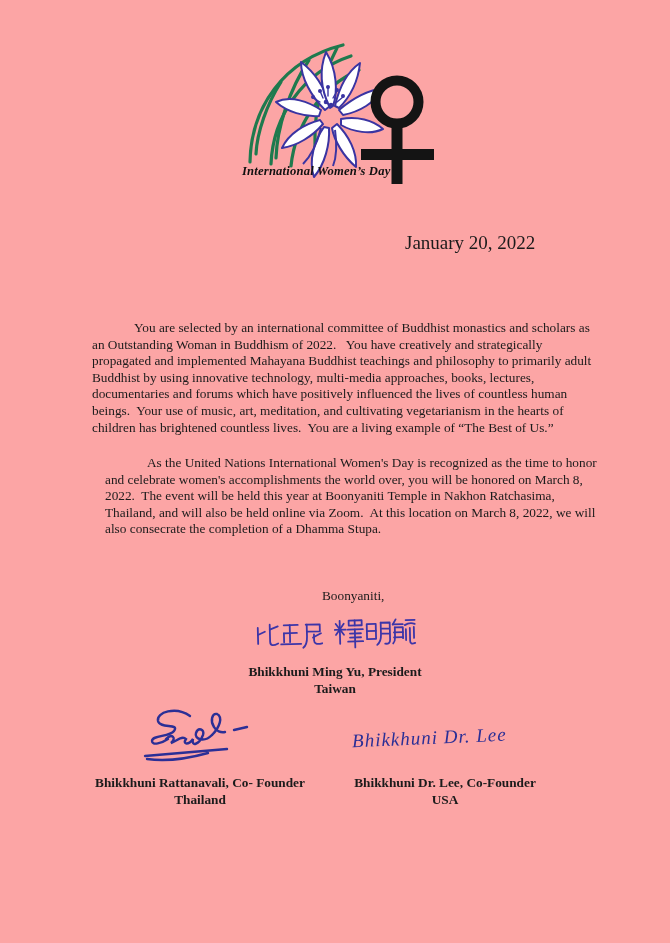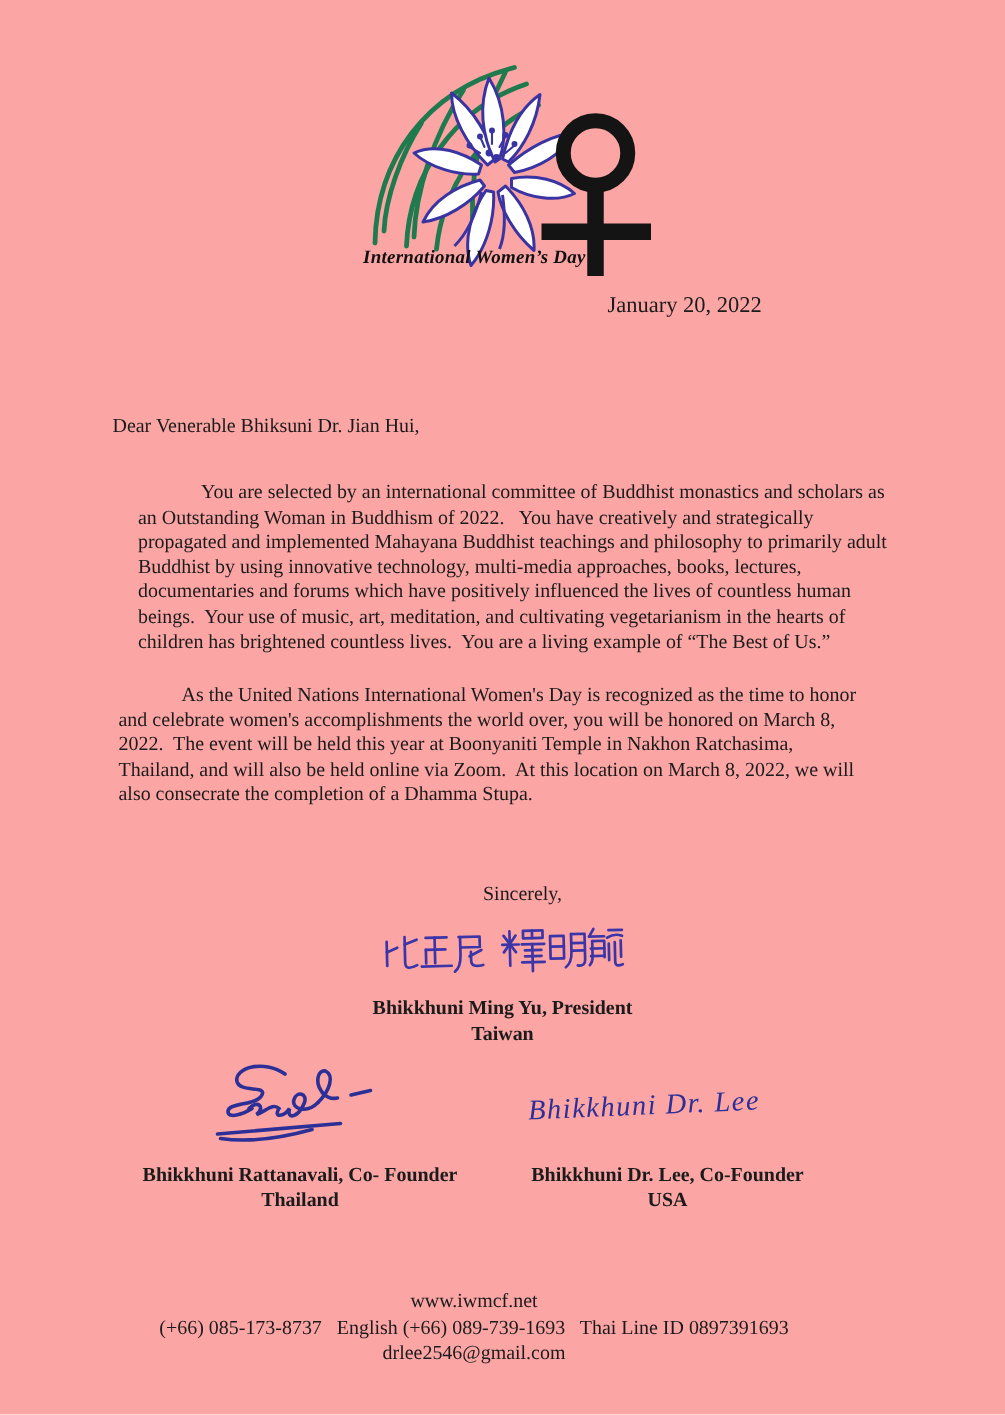--- a/index.html
+++ b/index.html
@@ -13,21 +13,21 @@
   }
   .abs{position:absolute;}
   .pre{white-space:pre;}
   .body-text{font-size:13.3px;line-height:16.6px;}
   .indent{text-indent:42px;}
   p{margin:17px;}
   .caption{
     font-size:12.6px;font-weight:bold;font-style:italic;color:#101010;
     white-space:nowrap;letter-spacing:.2px;
   }
-  .date-line{font-size:15px;}
+  .date-line{font-size:19px;margin-top:36px;}
   .center{text-align:center;}
   .names{font-size:13.3px;line-height:17px;font-weight:bold;}
   .footer-text{font-size:13.3px;line-height:17.6px;}
   .script-sig{
     font-style:italic;
     font-size:19px;
     color:#2b2f96;
     transform:rotate(-2.5deg);
     letter-spacing:1px;
     white-space:nowrap;
@@ -87,38 +87,37 @@
       <circle cx="172" cy="62" r="21.5" fill="none" stroke="#141414" stroke-width="10"></circle>
       <rect x="166.5" y="85" width="11" height="59"></rect>
       <rect x="136" y="109" width="73" height="11"></rect>
     </g>
   </svg>
 
   <div class="abs caption" style="left:242px;top:164px;">International Women’s Day</div>
 
   <div class="abs date-line" style="left:405px;top:196px;">January 20, 2022</div>
 
-  <div class="abs body-text" style="left:75px;top:276px;">Dear Venerable Bhiksuni Dr. Jian Hui,</div>
 
   <p class="abs body-text pre indent" style="left:75px;top:303px;width:545px;">You are selected by an international committee of Buddhist monastics and scholars as
 an Outstanding Woman in Buddhism of 2022.   You have creatively and strategically
 propagated and implemented Mahayana Buddhist teachings and philosophy to primarily adult
 Buddhist by using innovative technology, multi-media approaches, books, lectures,
 documentaries and forums which have positively influenced the lives of countless human
 beings.  Your use of music, art, meditation, and cultivating vegetarianism in the hearts of
 children has brightened countless lives.  You are a living example of “The Best of Us.”</p>
 
-  <p class="abs body-text pre indent" style="left:62px;top:438px;width:545px;">As the United Nations International Women's Day is recognized as the time to honor
+  <p class="abs body-text pre indent" style="left:88px;top:438px;width:545px;">As the United Nations International Women's Day is recognized as the time to honor
 and celebrate women's accomplishments the world over, you will be honored on March 8,
 2022.  The event will be held this year at Boonyaniti Temple in Nakhon Ratchasima,
 Thailand, and will also be held online via Zoom.  At this location on March 8, 2022, we will
 also consecrate the completion of a Dhamma Stupa.</p>
 
 
-  <p class="abs body-text" style="left:305px;top:571px;">Sincerely,</p>
+  <p class="abs body-text" style="left:305px;top:571px;">Boonyaniti,</p>
 
   <svg class="abs" style="left:253px;top:616px;" width="164" height="40" viewBox="0 0 164 40">
     <g stroke="#3c35a8" stroke-width="1.8" fill="none" stroke-linecap="round" stroke-linejoin="round" transform="rotate(-1.5 80 20)">
 
       <path d="M5,10 V26"></path>
         <path d="M5,17 L12,14"></path>
       <path d="M17,7 V24 Q17,30 25,26"></path>
         <path d="M17,12 L25,9"></path>
 
       <path d="M31,8 H45"></path>
@@ -181,17 +180,14 @@
   </svg>
 
   <div class="abs script-sig" style="left:352px;top:727px;">Bhikkhuni Dr. Lee</div>
 
   <div class="abs names pre center" style="left:80px;top:774px;width:240px;">Bhikkhuni Rattanavali, Co- Founder
 Thailand</div>
 
   <div class="abs names pre center" style="left:340px;top:774px;width:210px;">Bhikkhuni Dr. Lee, Co-Founder
 USA</div>
 
-  <div class="abs footer-text pre center" style="left:35px;top:858px;width:562px;">www.iwmcf.net
-(+66) 085-173-8737   English (+66) 089-739-1693   Thai Line ID 0897391693
-drlee2546@gmail.com</div>
 
 </div>
 
 </body></html>

